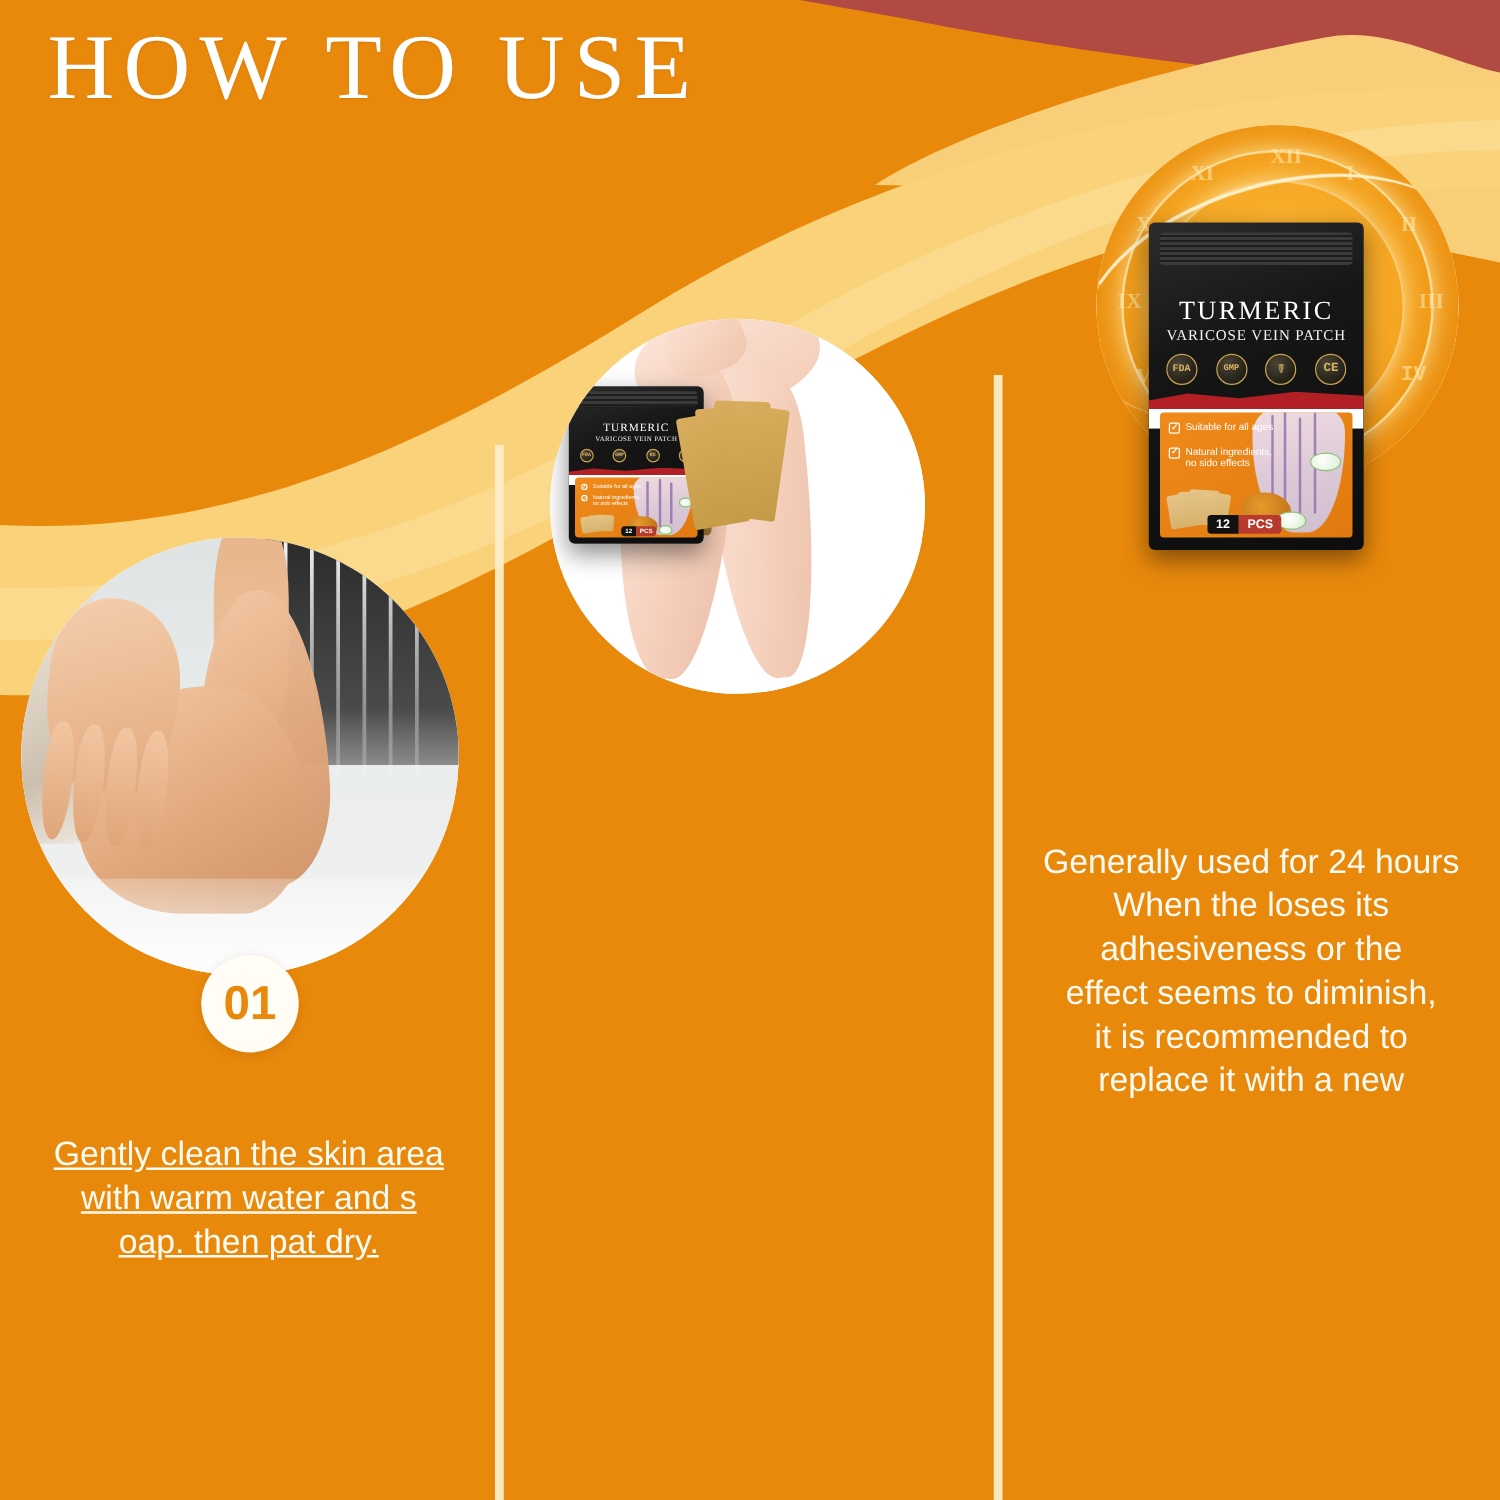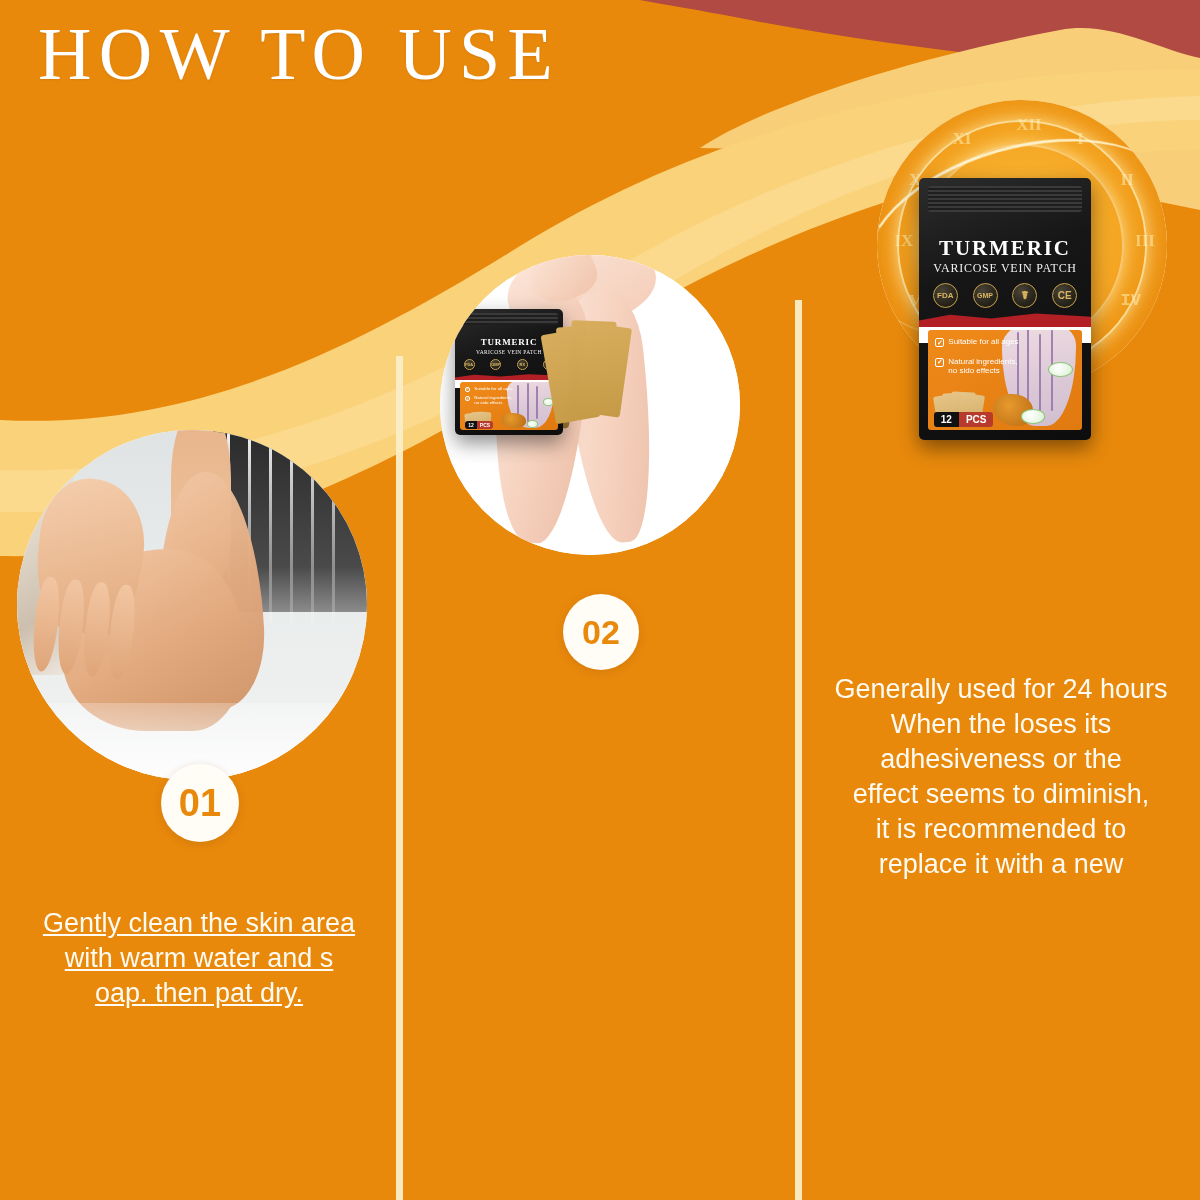--- a/index.html
+++ b/index.html
@@ -176,31 +176,31 @@
   .pack-zip{
     position:absolute; left:5%; right:5%; top:3%; height:10%;
     background:repeating-linear-gradient(180deg,#3a3a3a 0 2px,#1e1e1e 2px 4px);
     border-radius:3px;
   }
   .pack-title{
     position:absolute; left:0; right:0; top:22%;
     text-align:center; color:#ffffff;
     font-family:"Liberation Serif", serif;
     letter-spacing:.09em;
-    font-weight:700;
+    font-weight:400;
   }
   .pack-sub{
     position:absolute; left:0; right:0; top:31.5%;
     text-align:center; color:#f2f2f2;
     font-family:"Liberation Serif", serif;
     letter-spacing:.06em;
   }
   .pack-badges{
     position:absolute; left:8%; right:8%; top:40%;
-    display:flex; justify-content:space-between; align-items:flex-start;
+    display:flex; justify-content:space-between; align-items:flex-start;font-family:Liberation Mono, monospace;
   }
   .badge{
     border-radius:50%;
     background:radial-gradient(circle at 35% 30%,#4a4436,#232018 70%);
     border:1.5px solid #c8a24e;
     color:#d9b562;
     display:flex; align-items:center; justify-content:center;
     font-weight:700;
   }
   .pack-wave{
@@ -231,21 +231,21 @@
   .check-box{
     flex:none; border:1.4px solid #fff; border-radius:2px;
     display:flex; align-items:center; justify-content:center;
     color:#fff; font-weight:700;
   }
   .pcs-row{
     position:absolute; display:flex; align-items:center;
   }
   .pcs-num{
     background:#111; color:#fff; font-weight:700;
-    border-radius:3px 0 0 3px; text-align:right;
+    border-radius:3px 0 0 3px; text-align:right;margin-left:32px;
   }
   .pcs-lbl{
     background:#b83a2c; color:#fff; font-weight:700;
     border-radius:0 3px 3px 0; text-align:center;
   }
   .patch-pile{
     position:absolute; left:5%; bottom:8%; width:34%; height:30%;
   }
   .pile-sheet{
     position:absolute; width:46%; height:92%;
@@ -406,21 +406,20 @@
       </div>
 
       <div class="patch-fan">
         <div class="patch-sheet" style="left:0;  top:10%;transform:rotate(-10deg);"></div>
         <div class="patch-sheet" style="left:14%;top:5%; transform:rotate(-4deg);"></div>
         <div class="patch-sheet" style="left:28%;top:0;  transform:rotate(2deg);"></div>
         <div class="patch-sheet" style="left:42%;top:4%; transform:rotate(8deg);"></div>
       </div>
     </div>
   </div>
-  <div class="num-badge n2">02</div>
 
   <div class="photo-circle c3">
     <div class="photo-inner">
       <div class="clock-bg"></div>
       <div class="clock-ring r1"></div>
       <div class="clock-ring r2"></div>
       <div class="clock-swirl"></div>
 
       <div class="roman" style="left:48%;top:5%;">XII</div>
       <div class="roman" style="left:69%;top:10%;">I</div>

